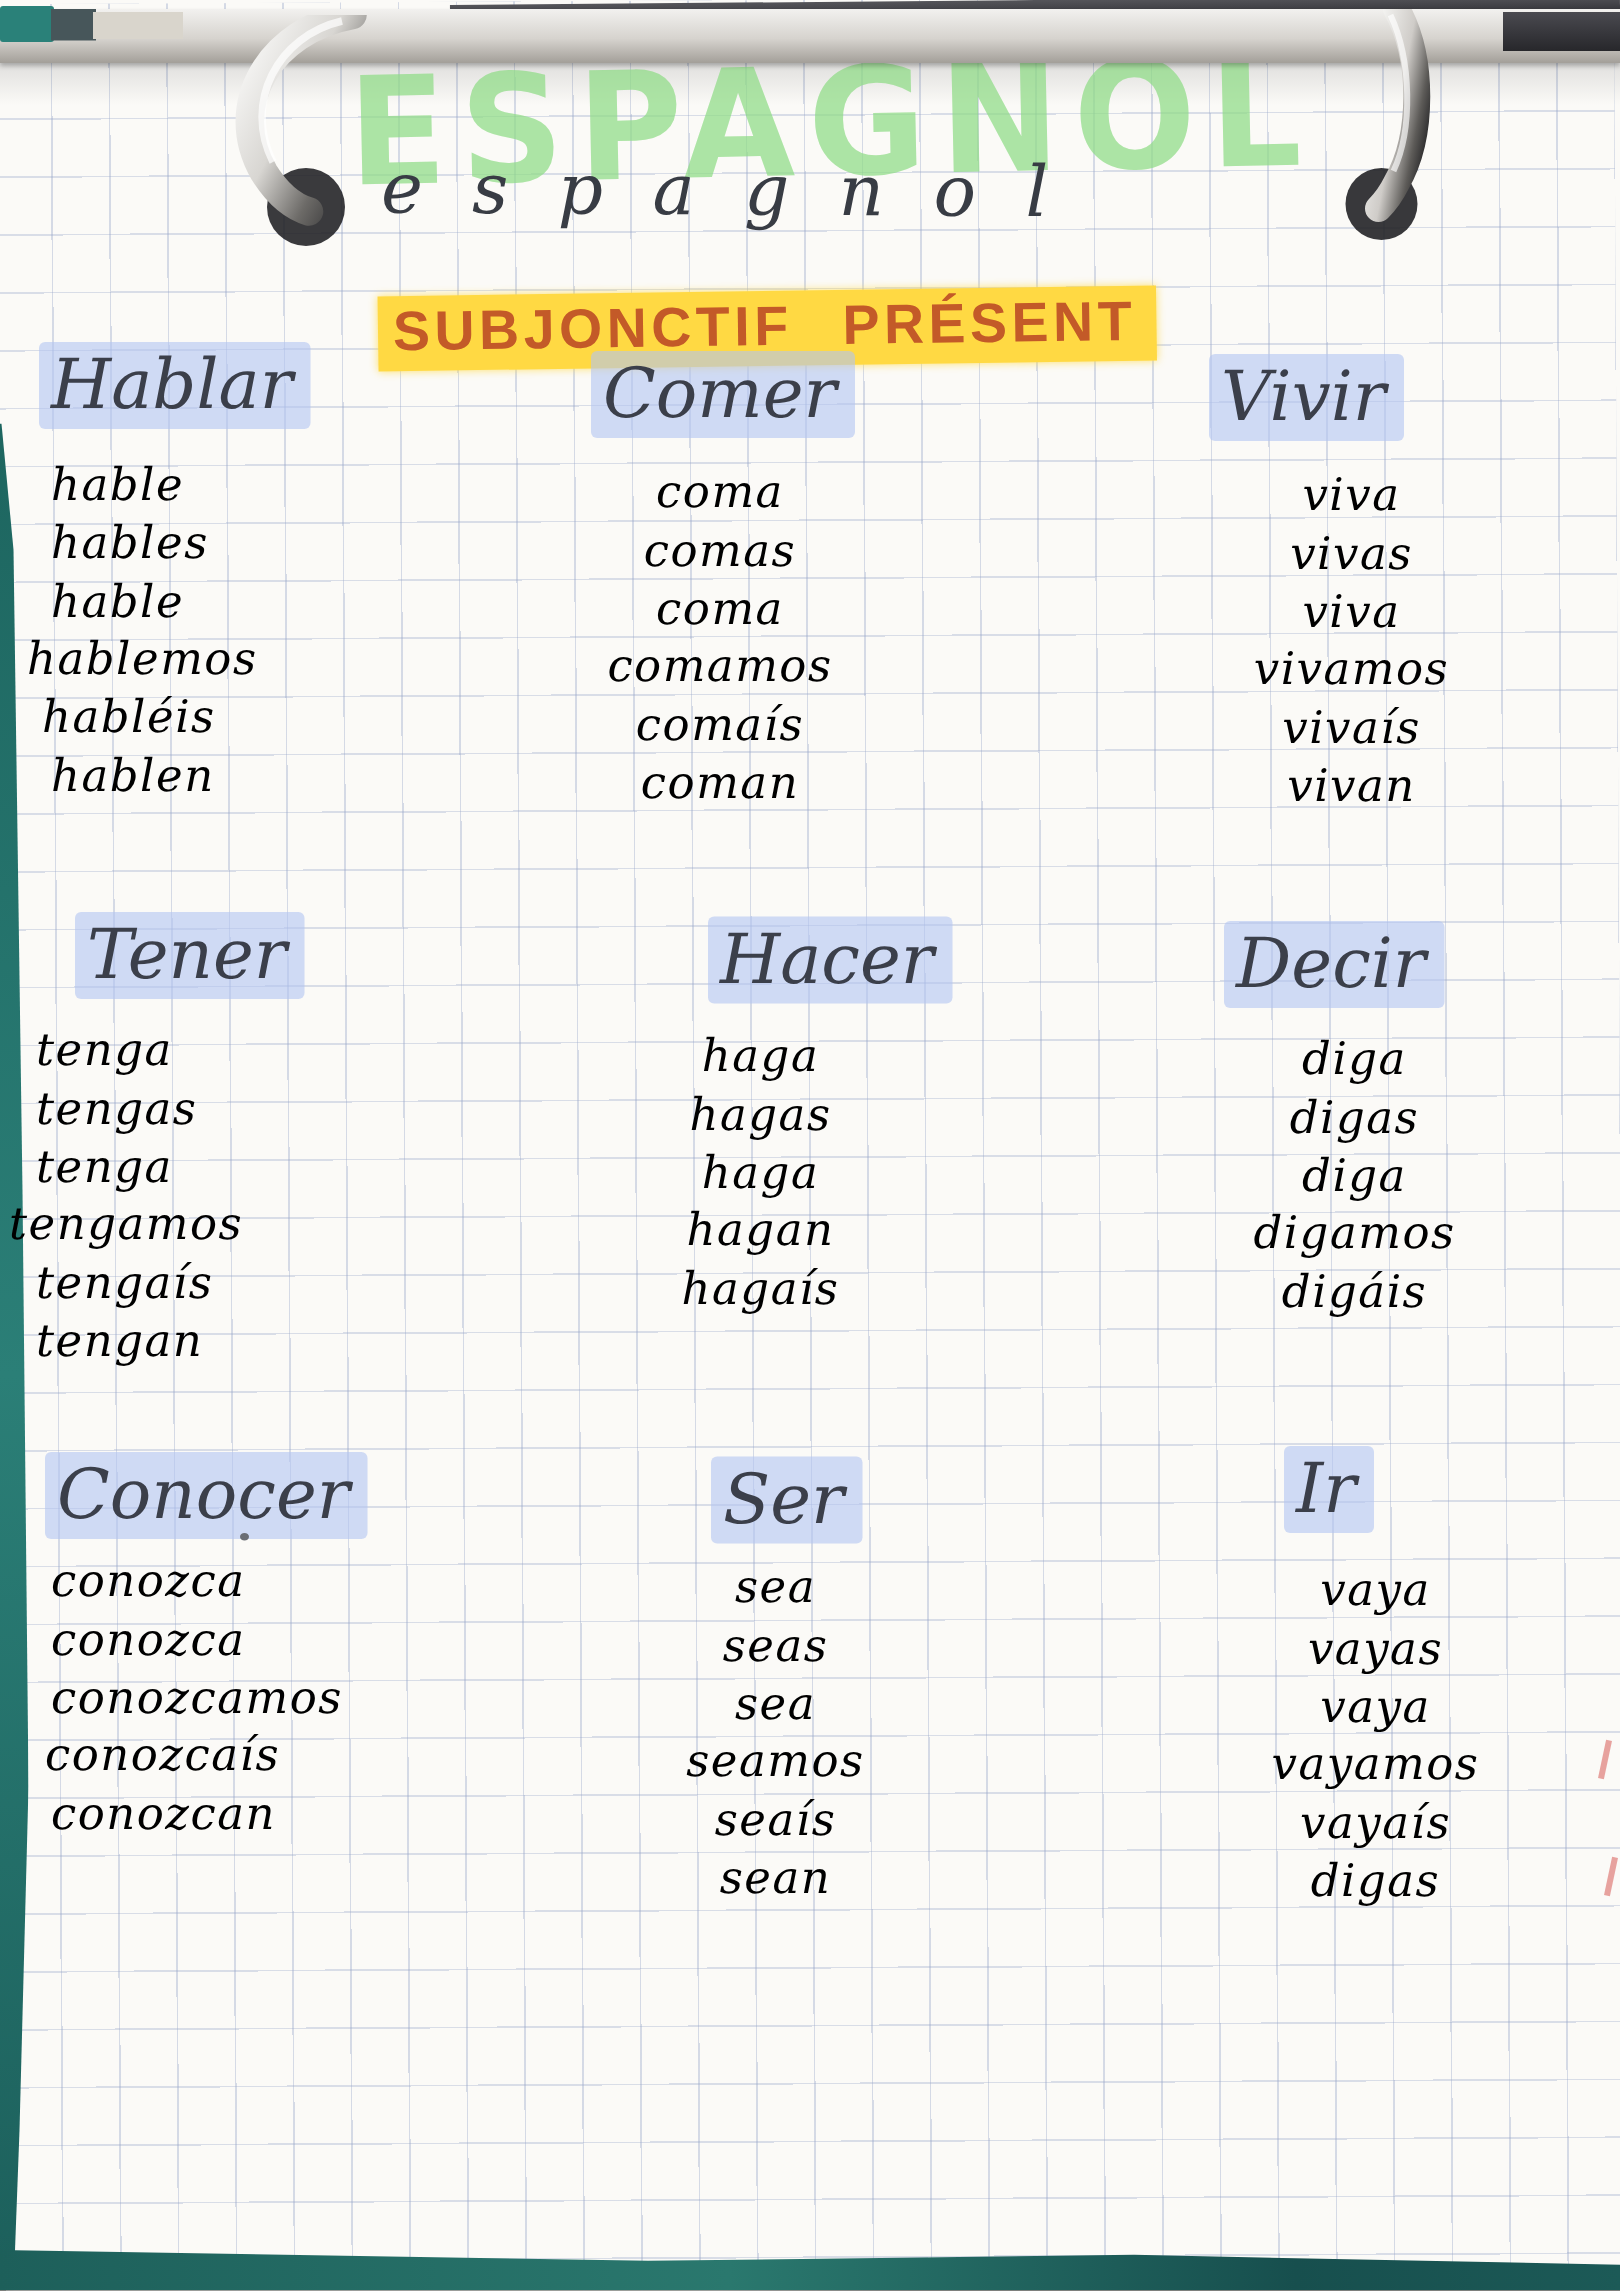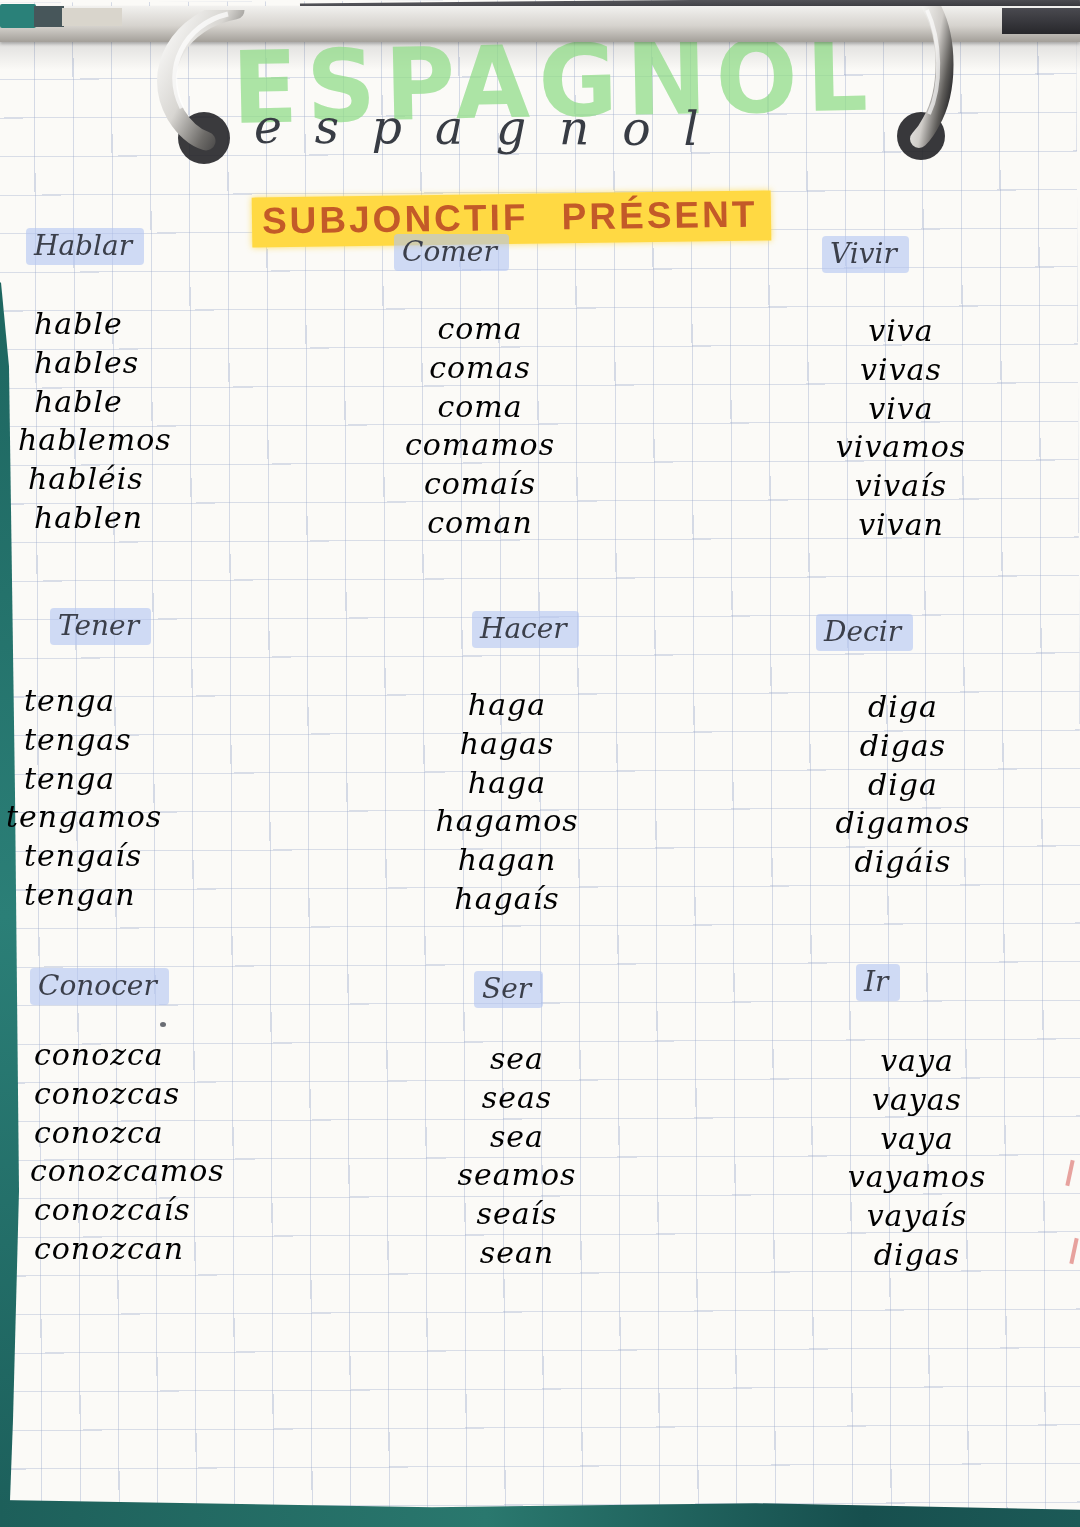--- a/index.html
+++ b/index.html
@@ -51,21 +51,21 @@
     white-space:nowrap;transform:rotate(.3deg);}
   .subtitle{
     position:absolute;left:252px;top:194px;
     display:inline-block;background:#ffd943;color:#c35a28;
     font-family:"Liberation Sans", sans-serif;font-weight:bold;font-size:37px;
     letter-spacing:3px;word-spacing:20px;padding:3px 14px 5px 10px;
     transform:rotate(-.8deg);white-space:nowrap;
     box-shadow:0 0 6px rgba(255,217,67,.8);}
   
   .verb-header{
-    display:inline-block;font-style:italic;font-size:28px;color:#3b3f4a;
+    display:inline-block;font-style:italic;font-size:46px;color:#3b3f4a;
     background:rgba(178,196,242,.6);padding:1px 12px 3px 8px;border-radius:4px;
     white-space:nowrap;}
   .vh{position:absolute;}
   .forms{position:absolute;}
   .form-line{
     font-style:italic;font-size:30px;line-height:38.8px;color:#000000;
     letter-spacing:1px;white-space:nowrap;}
   .align-c{text-align:center;}
   .g0 .form-line:nth-child(4){margin-left:-16px;}
   .g0 .form-line:nth-child(5){margin-left:-6px;}
@@ -83,21 +83,21 @@
   <div class="top-shade"></div>
 
   <div class="title-marker">ESPAGNOL</div>
 
   <div class="title-hand">espagnol</div>
 
   <div class="subtitle">SUBJONCTIF PRÉSENT</div>
 
   <div class="vh" style="left:26px;top:228px;"><span class="verb-header">Hablar</span></div>
   <div class="vh" style="left:394px;top:234px;"><span class="verb-header">Comer</span></div>
-  <div class="vh" style="left:806px;top:236px;margin-left:16px;"><span class="verb-header">Vivir</span></div>
+  <div class="vh" style="left:806px;top:236px;"><span class="verb-header">Vivir</span></div>
   <div class="vh" style="left:50px;top:608px;"><span class="verb-header">Tener</span></div>
   <div class="vh" style="left:472px;top:611px;"><span class="verb-header">Hacer</span></div>
   <div class="vh" style="left:816px;top:614px;"><span class="verb-header">Decir</span></div>
   <div class="vh" style="left:30px;top:968px;"><span class="verb-header">Conocer</span></div>
   <div class="vh" style="left:474px;top:971px;"><span class="verb-header">Ser</span></div>
   <div class="vh" style="left:856px;top:964px;"><span class="verb-header">Ir</span></div>
 
   <div class="forms g0" style="left:34px;top:305px;width:280px;">
       <div class="form-line">hable</div>
       <div class="form-line">hables</div>
@@ -127,34 +127,32 @@
       <div class="form-line">tengas</div>
       <div class="form-line">tenga</div>
       <div class="form-line">tengamos</div>
       <div class="form-line">tengaís</div>
       <div class="form-line">tengan</div>
     </div>
   <div class="forms g4 align-c" style="left:362px;top:686px;width:290px;">
       <div class="form-line">haga</div>
       <div class="form-line">hagas</div>
       <div class="form-line">haga</div>
-      <div class="form-line">hagamos</div>
       <div class="form-line">hagan</div>
       <div class="form-line">hagaís</div>
     </div>
   <div class="forms g5 align-c" style="left:768px;top:688px;width:270px;">
       <div class="form-line">diga</div>
       <div class="form-line">digas</div>
       <div class="form-line">diga</div>
       <div class="form-line">digamos</div>
       <div class="form-line">digáis</div>
     </div>
   <div class="forms g6" style="left:34px;top:1036px;width:310px;">
       <div class="form-line">conozca</div>
-      <div class="form-line">conozcas</div>
       <div class="form-line">conozca</div>
       <div class="form-line">conozcamos</div>
       <div class="form-line">conozcaís</div>
       <div class="form-line">conozcan</div>
     </div>
   <div class="forms g7 align-c" style="left:382px;top:1040px;width:270px;">
       <div class="form-line">sea</div>
       <div class="form-line">seas</div>
       <div class="form-line">sea</div>
       <div class="form-line">seamos</div>

